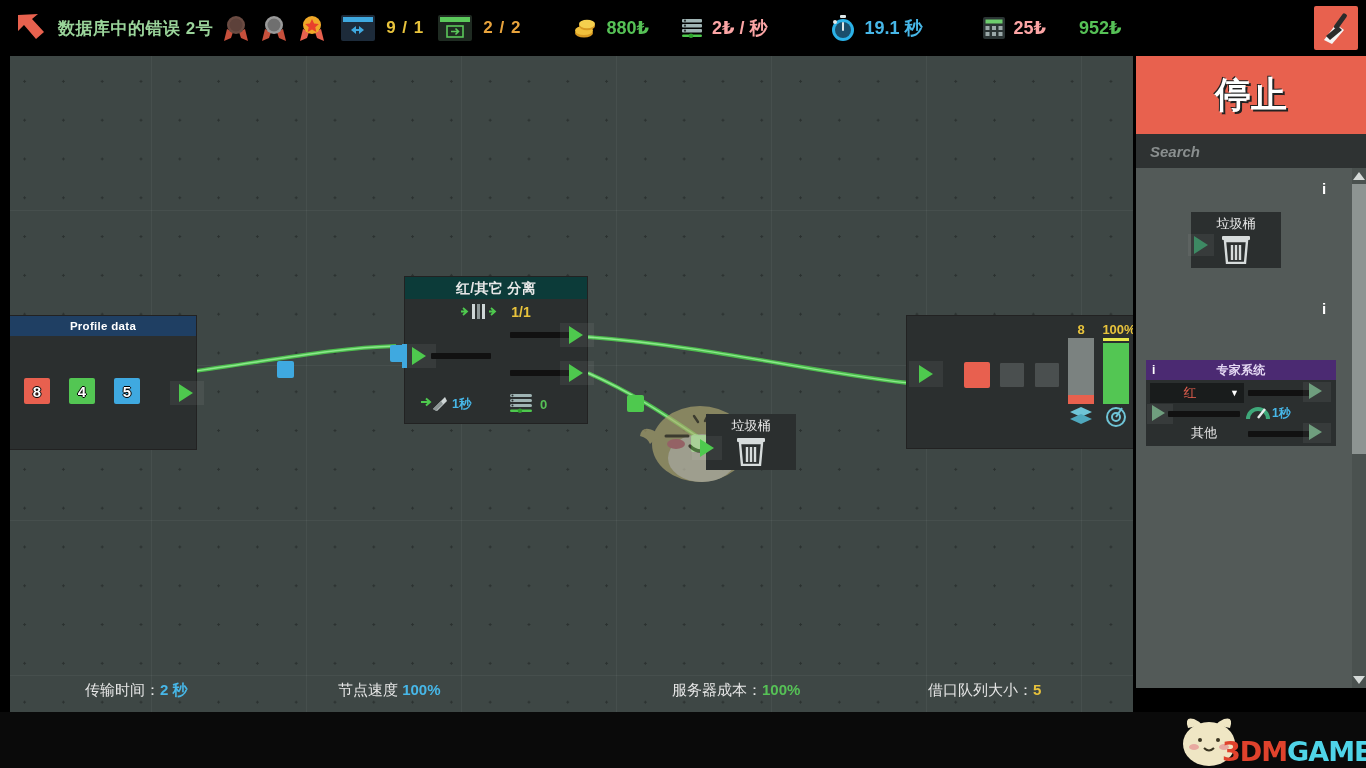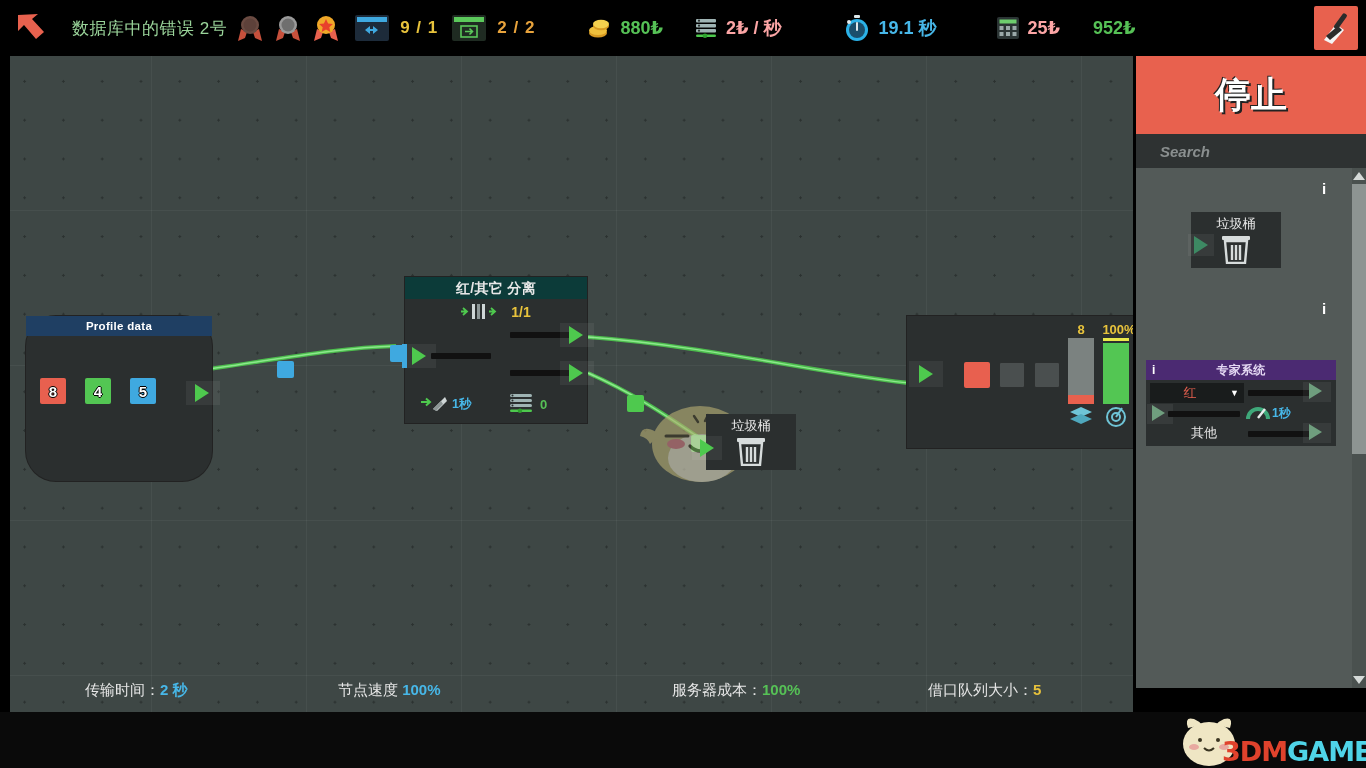--- a/index.html
+++ b/index.html
@@ -12,21 +12,21 @@
   #app { position: relative; width: 1366px; height: 768px; background: #000; }
 
   
   .topbar {
     position: absolute; left: 0; top: 0; width: 1366px; height: 56px;
     background: #000; display: flex; align-items: center;
   }
   .tb-arrow { margin-left: 14px; width: 34px; height: 34px; position: relative; }
   .tb-arrow svg { display:block; }
   .tb-title {
-    margin-left: 24px; color: #9ad49a; font-size: 17px; font-weight: normal;
+    margin-left: 10px; color: #9ad49a; font-size: 17px; font-weight: bold;
     letter-spacing: .5px; white-space: nowrap;
   }
   .medal { width: 30px; height: 30px; margin-left: 8px; position: relative; }
   .tb-badge { display:flex; align-items:center; margin-left: 14px; }
   .win-icon { width: 34px; height: 26px; border-radius: 2px; position: relative; }
   .tb-frac { font-size: 17px; font-weight: bold; margin-left: 11px; letter-spacing: 1px; }
   .c-yellow { color: #e8c33c; }
   .c-orange { color: #e8a33c; }
   .c-green  { color: #56c156; }
   .c-red    { color: #fca5a5; }
@@ -98,21 +98,21 @@
   
   .sidebar { position:absolute; left: 1136px; top: 56px; width: 230px; height: 656px; background:#000; }
   .stop-btn {
     width: 230px; height: 78px; background: #e8614e; color: #fff;
     display:flex; align-items:center; justify-content:center;
     font-size: 36px; font-weight: bold;
     text-shadow: 2px 2px 0 #222, -1px -1px 0 #222;
   }
   .search-box {
     width: 230px; height: 34px; background: #2e3232;
-    display:flex; align-items:center; padding-left: 24px;
+    display:flex; align-items:center; padding-left: 14px;
   }
   .search-box .ph { color:#8a8f8f; font-style: italic; font-weight:bold; font-size: 15px; }
   .palette {
     position: relative; width: 230px; height: 520px; background:#535a58; overflow:hidden;
   }
   .pal-info { position:absolute; color:#fff; font-weight:bold; font-size:15px; }
   .pal-item {
     position:absolute; background:#2b2f2f; width: 90px; height: 56px;
   }
   .scroll-track { position:absolute; right:0; top:0; width:14px; height:520px; background:#4a514f; }
@@ -286,21 +286,21 @@
         <path d="M112 40 q12 -10 16 2 q-8 4 -8 12 q-6 -10 -10 -8 Z" fill="#b5ab72"></path>
         <ellipse cx="44" cy="58" rx="9" ry="5" fill="#c9737a"></ellipse>
         <ellipse cx="96" cy="56" rx="9" ry="5" fill="#c9737a"></ellipse>
         <path d="M34 50 h22" stroke="#3a3522" stroke-width="3" stroke-linecap="round"></path>
         <path d="M82 48 h22" stroke="#3a3522" stroke-width="3" stroke-linecap="round"></path>
         <path d="M58 60 q10 10 22 0" stroke="#3a3522" stroke-width="3.2" fill="none" stroke-linecap="round"></path>
         <path d="M62 30 l4 6 M76 29 l-3 6" stroke="#3a3522" stroke-width="2.4" stroke-linecap="round"></path>
       </svg>
     </div>
 
-    <div class="node" style="left:16px; top:260px; width:186px; height:165px;border-radius:30px;">
+    <div class="node" style="left:0px; top:260px; width:186px; height:133px;">
       <div class="node-hdr hdr-blue">Profile data</div>
       <div class="node-body" style="height:113px;">
         <div style="position:absolute; left:14px; top:42px; display:flex; gap:19px;">
           <div class="sq sq-red">8</div>
           <div class="sq sq-green">4</div>
           <div class="sq sq-blue">5</div>
         </div>
         <div class="port-box" style="left:160px; top:45px; width:34px; height:24px;">
           <div class="port" style="left:9px; top:3px;"></div>
         </div>

